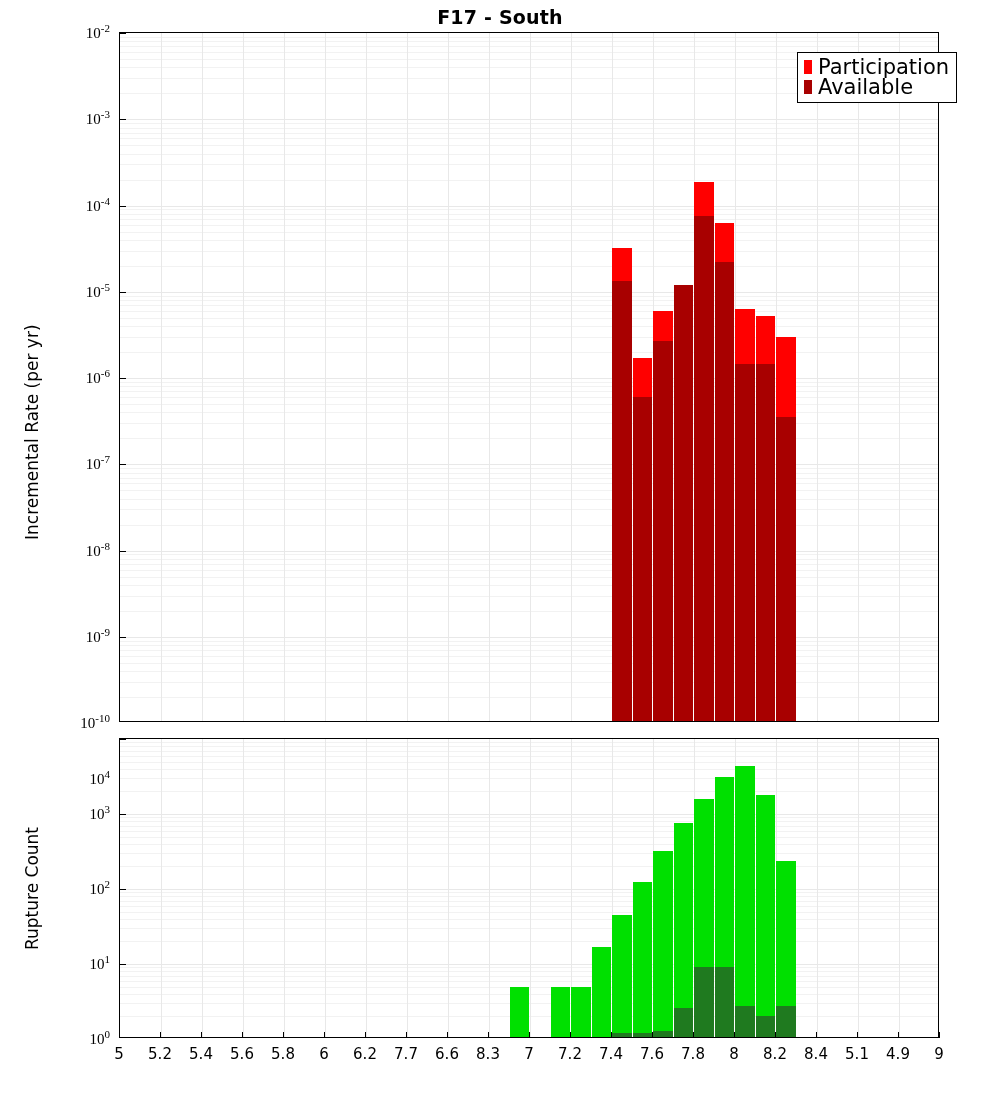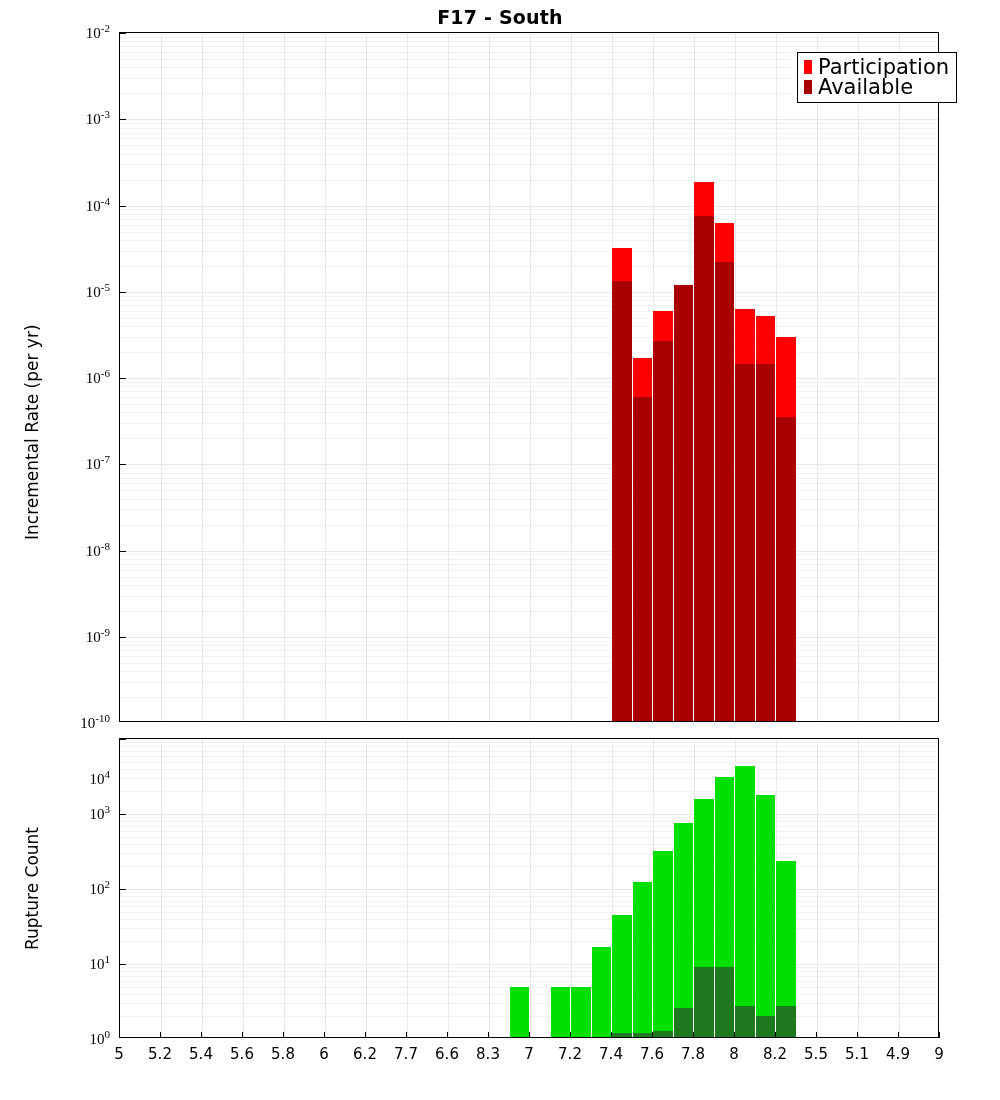--- a/index.html
+++ b/index.html
@@ -290,21 +290,21 @@
       <div class="xtick" style="left: 406px; top: 1045px;">7.7</div>
       <div class="xtick" style="left: 447px; top: 1045px;">6.6</div>
       <div class="xtick" style="left: 488px; top: 1045px;">8.3</div>
       <div class="xtick" style="left: 529px; top: 1045px;">7</div>
       <div class="xtick" style="left: 570px; top: 1045px;">7.2</div>
       <div class="xtick" style="left: 611px; top: 1045px;">7.4</div>
       <div class="xtick" style="left: 652px; top: 1045px;">7.6</div>
       <div class="xtick" style="left: 693px; top: 1045px;">7.8</div>
       <div class="xtick" style="left: 734px; top: 1045px;">8</div>
       <div class="xtick" style="left: 775px; top: 1045px;">8.2</div>
-      <div class="xtick" style="left: 816px; top: 1045px;">5.5</div>
+      <div class="xtick" style="left: 816px; top: 1045px;">8.4</div>
       <div class="xtick" style="left: 857px; top: 1045px;">5.1</div>
       <div class="xtick" style="left: 898px; top: 1045px;">4.9</div>
       <div class="xtick" style="left: 939px; top: 1045px;">9</div>
     </div>
 
 <div class="tickmark" style="left: 119px; top: 1032px; width: 1px; height: 6px;"></div>
     <div class="tickmark" style="left: 160px; top: 1032px; width: 1px; height: 6px;"></div>
     <div class="tickmark" style="left: 201px; top: 1032px; width: 1px; height: 6px;"></div>
     <div class="tickmark" style="left: 242px; top: 1032px; width: 1px; height: 6px;"></div>
     <div class="tickmark" style="left: 283px; top: 1032px; width: 1px; height: 6px;"></div>

